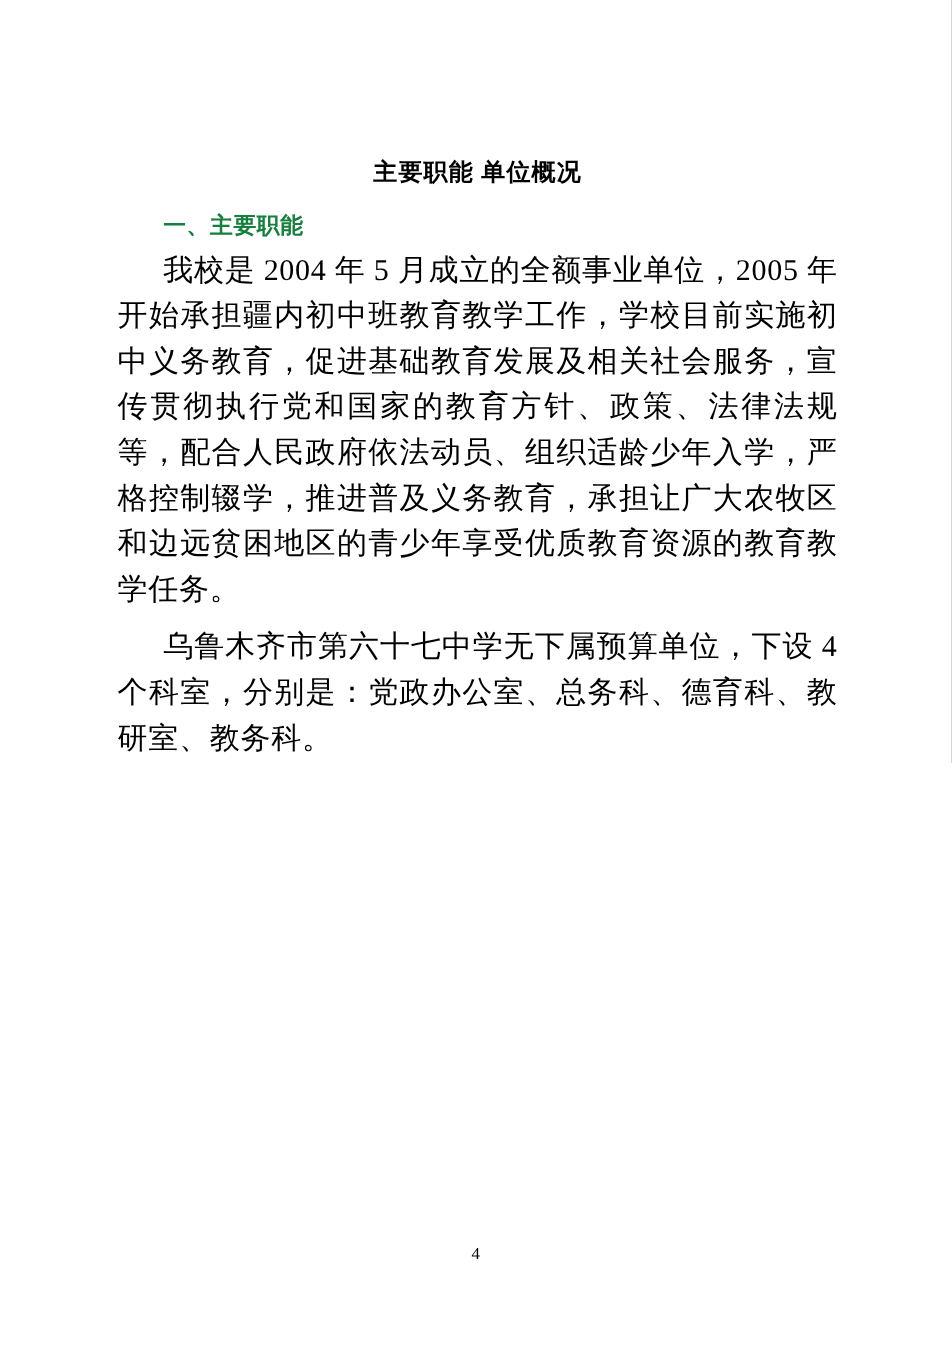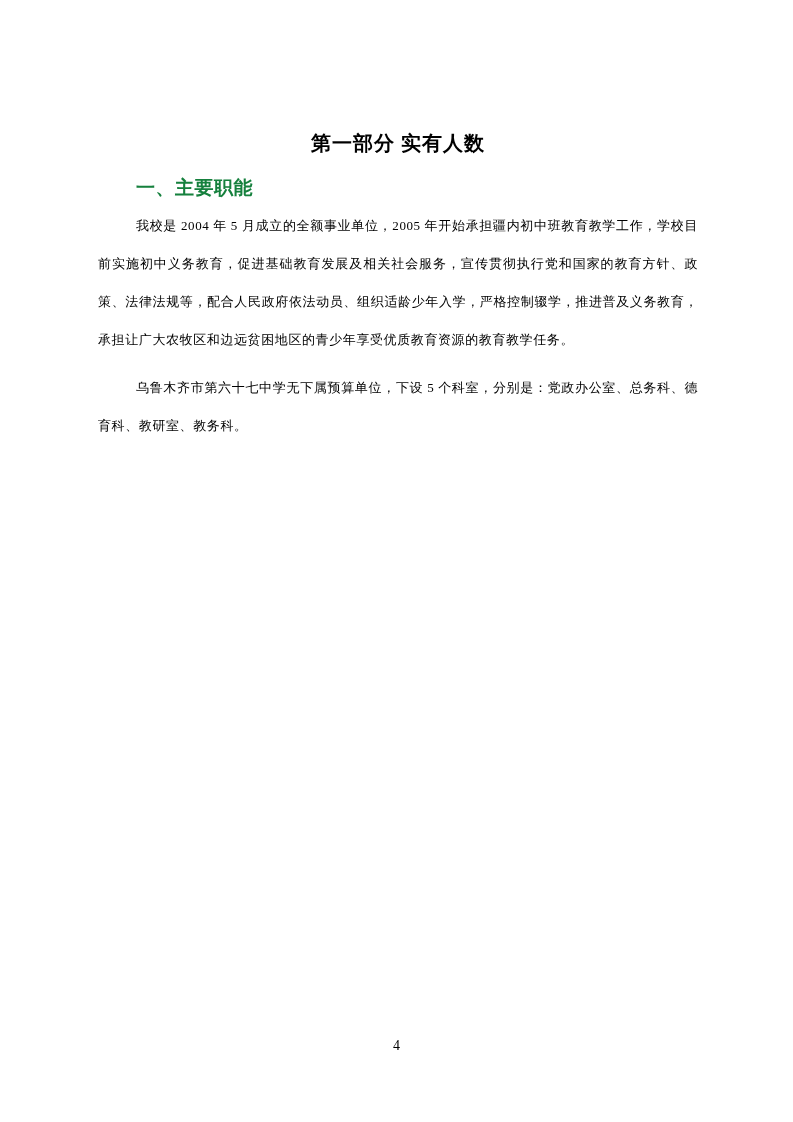--- a/index.html
+++ b/index.html
@@ -35,21 +35,21 @@
   }
   .section-heading {
     font-size: 19px;
     font-weight: bold;
     margin: 0 0 6px 0;
     text-indent: 38px;
     color: #15803d;
     letter-spacing: 0.5px;
   }
   p.body-text {
-    font-size: 13px;
+    font-size: 25px;
     line-height: 38px;
     margin: 0 0 2px 0;
     text-indent: 38px;
     text-align: justify;
     text-justify: inter-ideograph;
     color: #000;
     letter-spacing: 0.6px;
   }
   .spacer-sm { height: 8px; }
   .page-number {
@@ -61,25 +61,25 @@
     font-size: 14px;
     color: #000;
   }
 </style>
 </head>
 <body>
 
 <div class="page">
   <div class="content">
 
-    <h1 class="doc-title">第一部分 实有人数</h1>
+    <h1 class="doc-title">主要职能 单位概况</h1>
 
     <h2 class="section-heading">一、主要职能</h2>
     <p class="body-text">我校是 2004 年 5 月成立的全额事业单位，2005 年开始承担疆内初中班教育教学工作，学校目前实施初中义务教育，促进基础教育发展及相关社会服务，宣传贯彻执行党和国家的教育方针、政策、法律法规等，配合人民政府依法动员、组织适龄少年入学，严格控制辍学，推进普及义务教育，承担让广大农牧区和边远贫困地区的青少年享受优质教育资源的教育教学任务。</p>
 
     <div class="spacer-sm"></div>
 
-    <p class="body-text">乌鲁木齐市第六十七中学无下属预算单位，下设 5 个科室，分别是：党政办公室、总务科、德育科、教研室、教务科。</p>
+    <p class="body-text">乌鲁木齐市第六十七中学无下属预算单位，下设 4 个科室，分别是：党政办公室、总务科、德育科、教研室、教务科。</p>
 
   </div>
 
   <div class="page-number">4</div>
 </div>
 
 </body></html>

